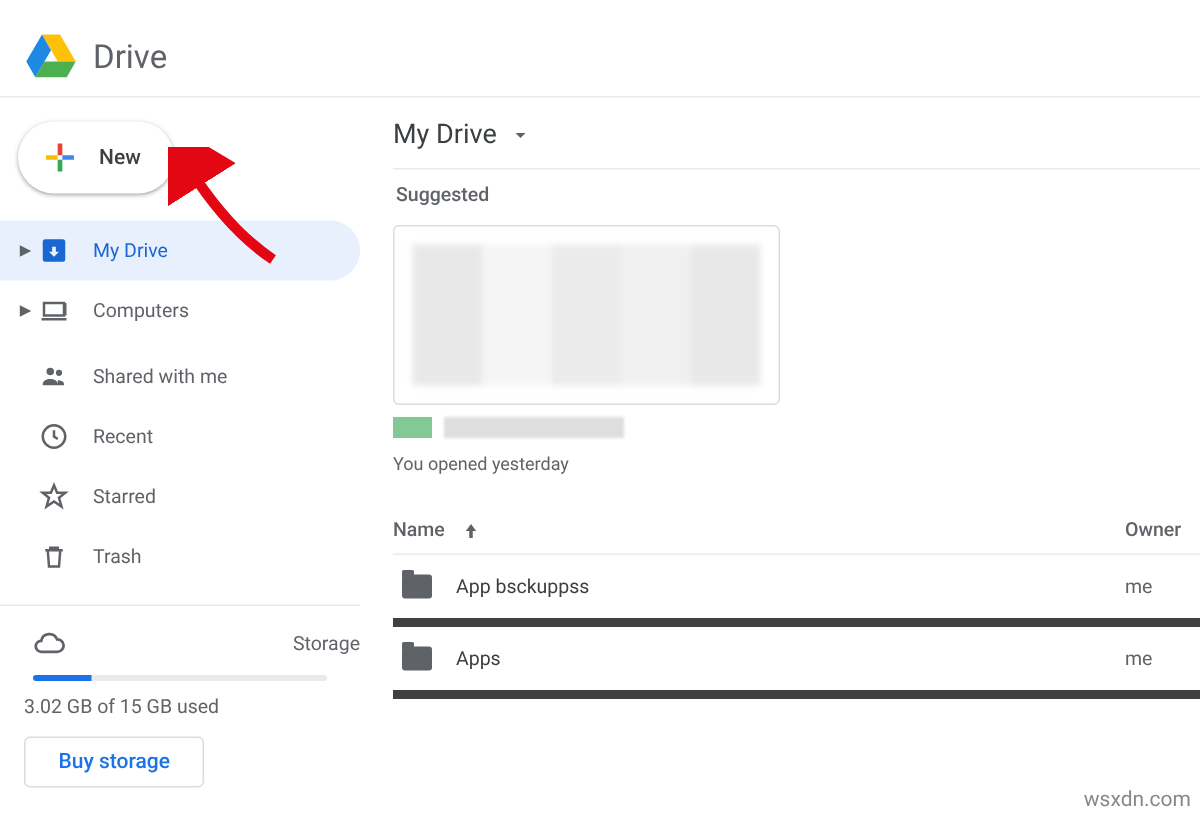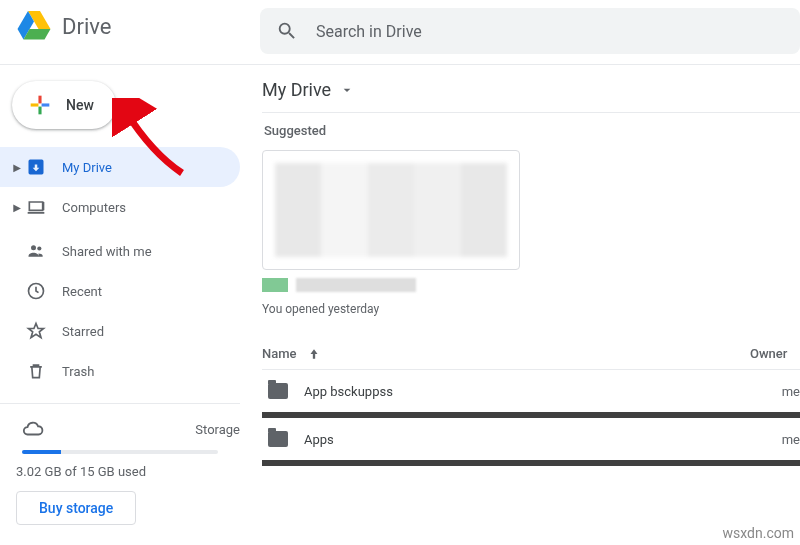--- a/index.html
+++ b/index.html
@@ -1,17 +1,17 @@
 <!DOCTYPE html>
 <html><head>
   <meta charset="utf-8">
   <style>
     * { margin: 0; padding: 0; box-sizing: border-box; font-family: Roboto, Arial, sans-serif; }
     body { width: 800px; height: 545px; overflow: hidden; background: #fff; color: #3c4043; position: relative; }
-    .header { display: flex; align-items: flex-start; padding: 8px 0; height: 64px; }
+    .header { display: flex; align-items: flex-end; padding: 8px 0; height: 64px; }
     .logo-area { display: flex; align-items: center; padding-left: 16px; width: 260px; }
     .app-name { font-size: 22px; color: #5f6368; margin-left: 10px; }
     .search-bar { flex: 1; background: #f1f3f4; border-radius: 8px; height: 46px; display: flex; align-items: center; padding: 0 16px; margin-right: 0; }
     .search-input { border: none; background: transparent; font-size: 16px; margin-left: 18px; color: #5f6368; width: 100%; outline: none; }
     .search-input::placeholder { color: #5f6368; }
     .container { display: flex; height: calc(100% - 64px); border-top: 1px solid #e8eaed; }
     .sidebar { width: 248px; padding: 12px 8px 0 0; }
     .new-btn { display: flex; align-items: center; background: #fff; border-radius: 24px; box-shadow: 0 1px 2px rgba(60,64,67,0.3), 0 1px 3px 1px rgba(60,64,67,0.15); padding: 10px 22px 10px 14px; margin: 4px 0 18px 12px; cursor: pointer; width: fit-content; }
     .new-btn-text { font-size: 14px; color: #3c4043; margin-left: 12px; font-weight: 500; }
     .nav-item { display: flex; align-items: center; height: 40px; border-radius: 0 20px 20px 0; padding: 0 12px 0 10px; cursor: pointer; font-size: 13px; color: #5f6368; }
@@ -44,47 +44,39 @@
     .blur-name.wide { width: 120px; }
     .green-block { width:26px;height:14px;background:#81c995;display:inline-block;}
     .card-caption { font-size: 12px; color: #5f6368; margin-top: 10px; }
     .table-head { display: flex; align-items: center; font-size: 13px; color: #5f6368; font-weight: 500; margin-top: 22px; padding: 8px 0; border-bottom: 1px solid #e8eaed; justify-content: center; }
     .col-name { flex: 1; display: flex; align-items: center; }
     .col-owner { width: 50px; text-align: left; }
     .sort-arrow { margin-left: 10px; }
     .file-row { display: flex; align-items: center; height: 48px; border-bottom: 6px solid #404040; font-size: 13px; color: #3c4043; }
     .folder-icon { width: 20px; height: 16px; background:#5f6368; border-radius: 2px; margin: 0 16px 0 6px; position:relative;}
     .folder-icon::before{content:'';position:absolute;top:-3px;left:0;width:8px;height:4px;background:#5f6368;border-radius:1px 1px 0 0;}
-    .owner-cell { width: 50px; color:#5f6368;text-align:right; }
+    .owner-cell { width: 50px; color:#5f6368; }
     .watermark { position: absolute; bottom: 4px; right: 6px; font-size: 14px; color: #888; text-align: right; }
     
     .arrow { position: absolute; left: 112px; top: 98px; pointer-events: none; }
     svg { display: block; }
   </style>
 </head>
 <body>
 
 <div class="header">
   <div class="logo-area">
     <span>
       <svg width="36" height="36" viewBox="0 0 48 48">
           <path d="M16 4 L32 4 L46 28 L30 28 Z" fill="#ffc107"></path>
           <path d="M16 4 L2 28 L10 42 L24 18 Z" fill="#1e88e5"></path>
           <path d="M46 28 L38 42 L10 42 L18 28 Z" fill="#4caf50"></path>
         </svg>
     </span>
     <span class="app-name">Drive</span>
-  </div>
-  <div class="search-bar">
-    <span>
-      <svg width="22" height="22" viewBox="0 0 24 24" fill="#5f6368">
-          <path d="M15.5 14h-.79l-.28-.27A6.471 6.471 0 0016 9.5 6.5 6.5 0 109.5 16c1.61 0 3.09-.59 4.23-1.57l.27.28v.79l5 4.99L20.49 19l-4.99-5zm-6 0C7.01 14 5 11.99 5 9.5S7.01 5 9.5 5 14 7.01 14 9.5 11.99 14 9.5 14z"></path>
-        </svg>
-    </span>
-    <input class="search-input" placeholder="Search in Drive" style="">
   </div>
 </div>
 
 <div class="container">
   <div class="sidebar">
     <div class="new-btn">
       <span>
         <svg width="28" height="28" viewBox="0 0 36 36">
             <path d="M16 16V6h4v10h10v4H20v10h-4V20H6v-4z" fill="none"></path>
             <path d="M16 6h4v10h-4z" fill="#ea4335"></path>

